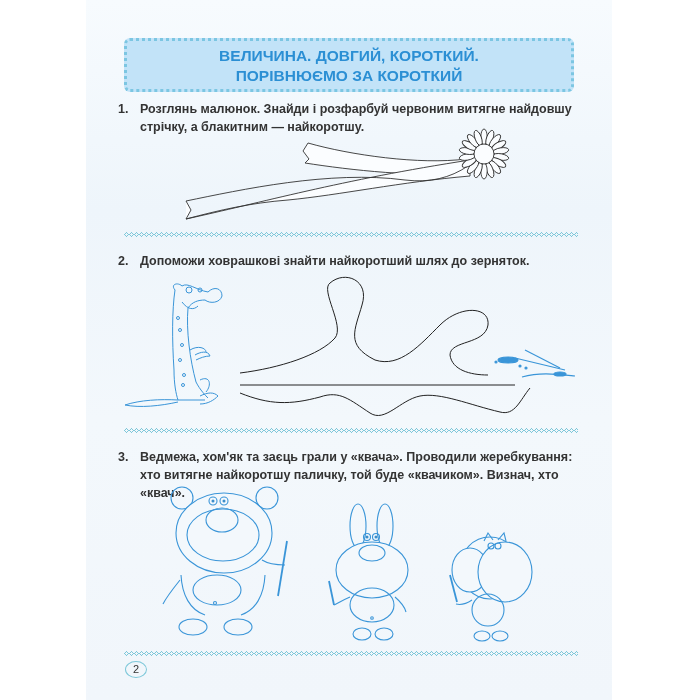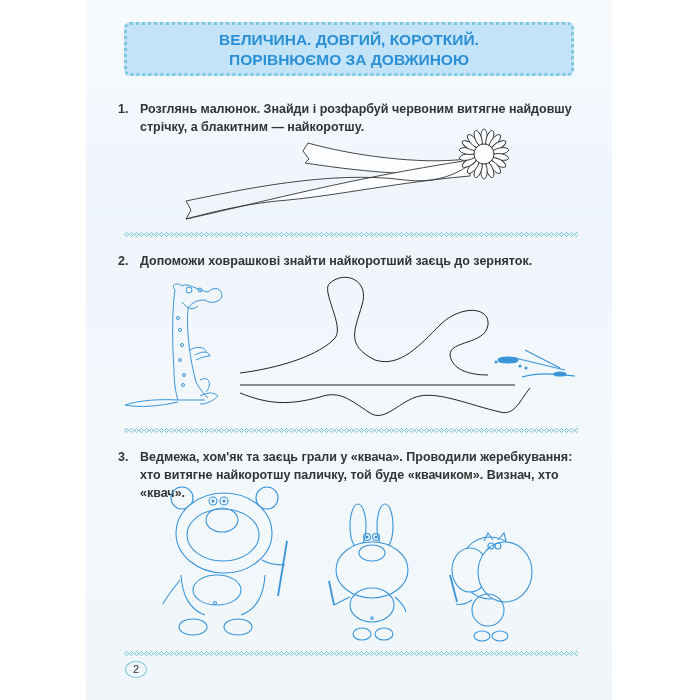--- a/index.html
+++ b/index.html
@@ -6,21 +6,21 @@
   body {
     width: 700px; height: 700px; position: relative; overflow: hidden;
     background: #ffffff;
     font-family: "Liberation Sans", sans-serif;
   }
   .page {
     position: absolute; left: 86px; top: 0; width: 526px; height: 700px;
     background: linear-gradient(180deg, #f7fbfe 0%, #eef5fb 30%, #f3f8fc 60%, #f1f6fb 100%);
   }
   .header-box {
-    position: absolute; left: 124px; top: 22px; width: 450px; height: 54px;
+    position: absolute; left: 124px; top: 38px; width: 450px; height: 54px;
     background: #c2e3f8;
     border-radius: 6px;
     border: 3px dotted #7cc6e2;
     box-sizing: border-box;
     text-align: center;
     color: #2b8fd4;
     font-weight: bold;
     font-size: 15.5px;
     line-height: 20px;
     padding-top: 5px;
@@ -45,21 +45,21 @@
   }
   svg { position: absolute; overflow: visible; }
 </style>
 </head>
 <body>
 
 <div class="page"></div>
 
 <div class="header-box">
   <span>ВЕЛИЧИНА. ДОВГИЙ, КОРОТКИЙ.</span>
-  <span>ПОРІВНЮЄМО ЗА ДОВЖИНОЮ</span>
+  <span>ПОРІВНЮЄМО ЗА КОРОТКИЙ</span>
 </div>
 
 <div class="task" style="top:100px;">
   <span class="num">1.</span>
   <span class="text">Розглянь малюнок. Знайди і розфарбуй червоним витягне найдовшу стрічку, а блакитним — найкоротшу.</span>
 </div>
 
 <svg style="left:0;top:0;" width="700" height="700" viewBox="0 0 700 700">
   <g fill="none" stroke="#333" stroke-width="0.9">
 
@@ -91,21 +91,21 @@
       <ellipse cx="0" cy="-17" rx="3.2" ry="8" transform="rotate(340)"></ellipse>
     </g>
     <circle cx="0" cy="0" r="10"></circle>
   </g>
 </svg>
 
 <div class="divider" style="top:232px;"></div>
 
 <div class="task" style="top:252px;">
   <span class="num">2.</span>
-  <span class="text">Допоможи ховрашкові знайти найкоротший заєць до зерняток.</span>
+  <span class="text">Допоможи ховрашкові знайти найкоротший шлях до зерняток.</span>
 </div>
 
 <svg style="left:0;top:0;" width="700" height="700" viewBox="0 0 700 700">
 
   <g fill="none" stroke="#3a95d8" stroke-width="1">
     <path d="M175,290 C170,284 178,282 182,286 C188,282 196,290 208,292 C214,286 222,288 222,296 C220,303 210,304 205,300 C198,300 192,302 188,308 C186,330 190,360 196,382 C200,390 206,396 208,398"></path>
     <path d="M175,290 C172,310 172,340 174,370 C174,384 176,394 178,400"></path>
     <circle cx="189" cy="290" r="3"></circle>
     <circle cx="200" cy="290" r="2"></circle>
     <path d="M182,302 C188,310 194,310 198,306"></path>

